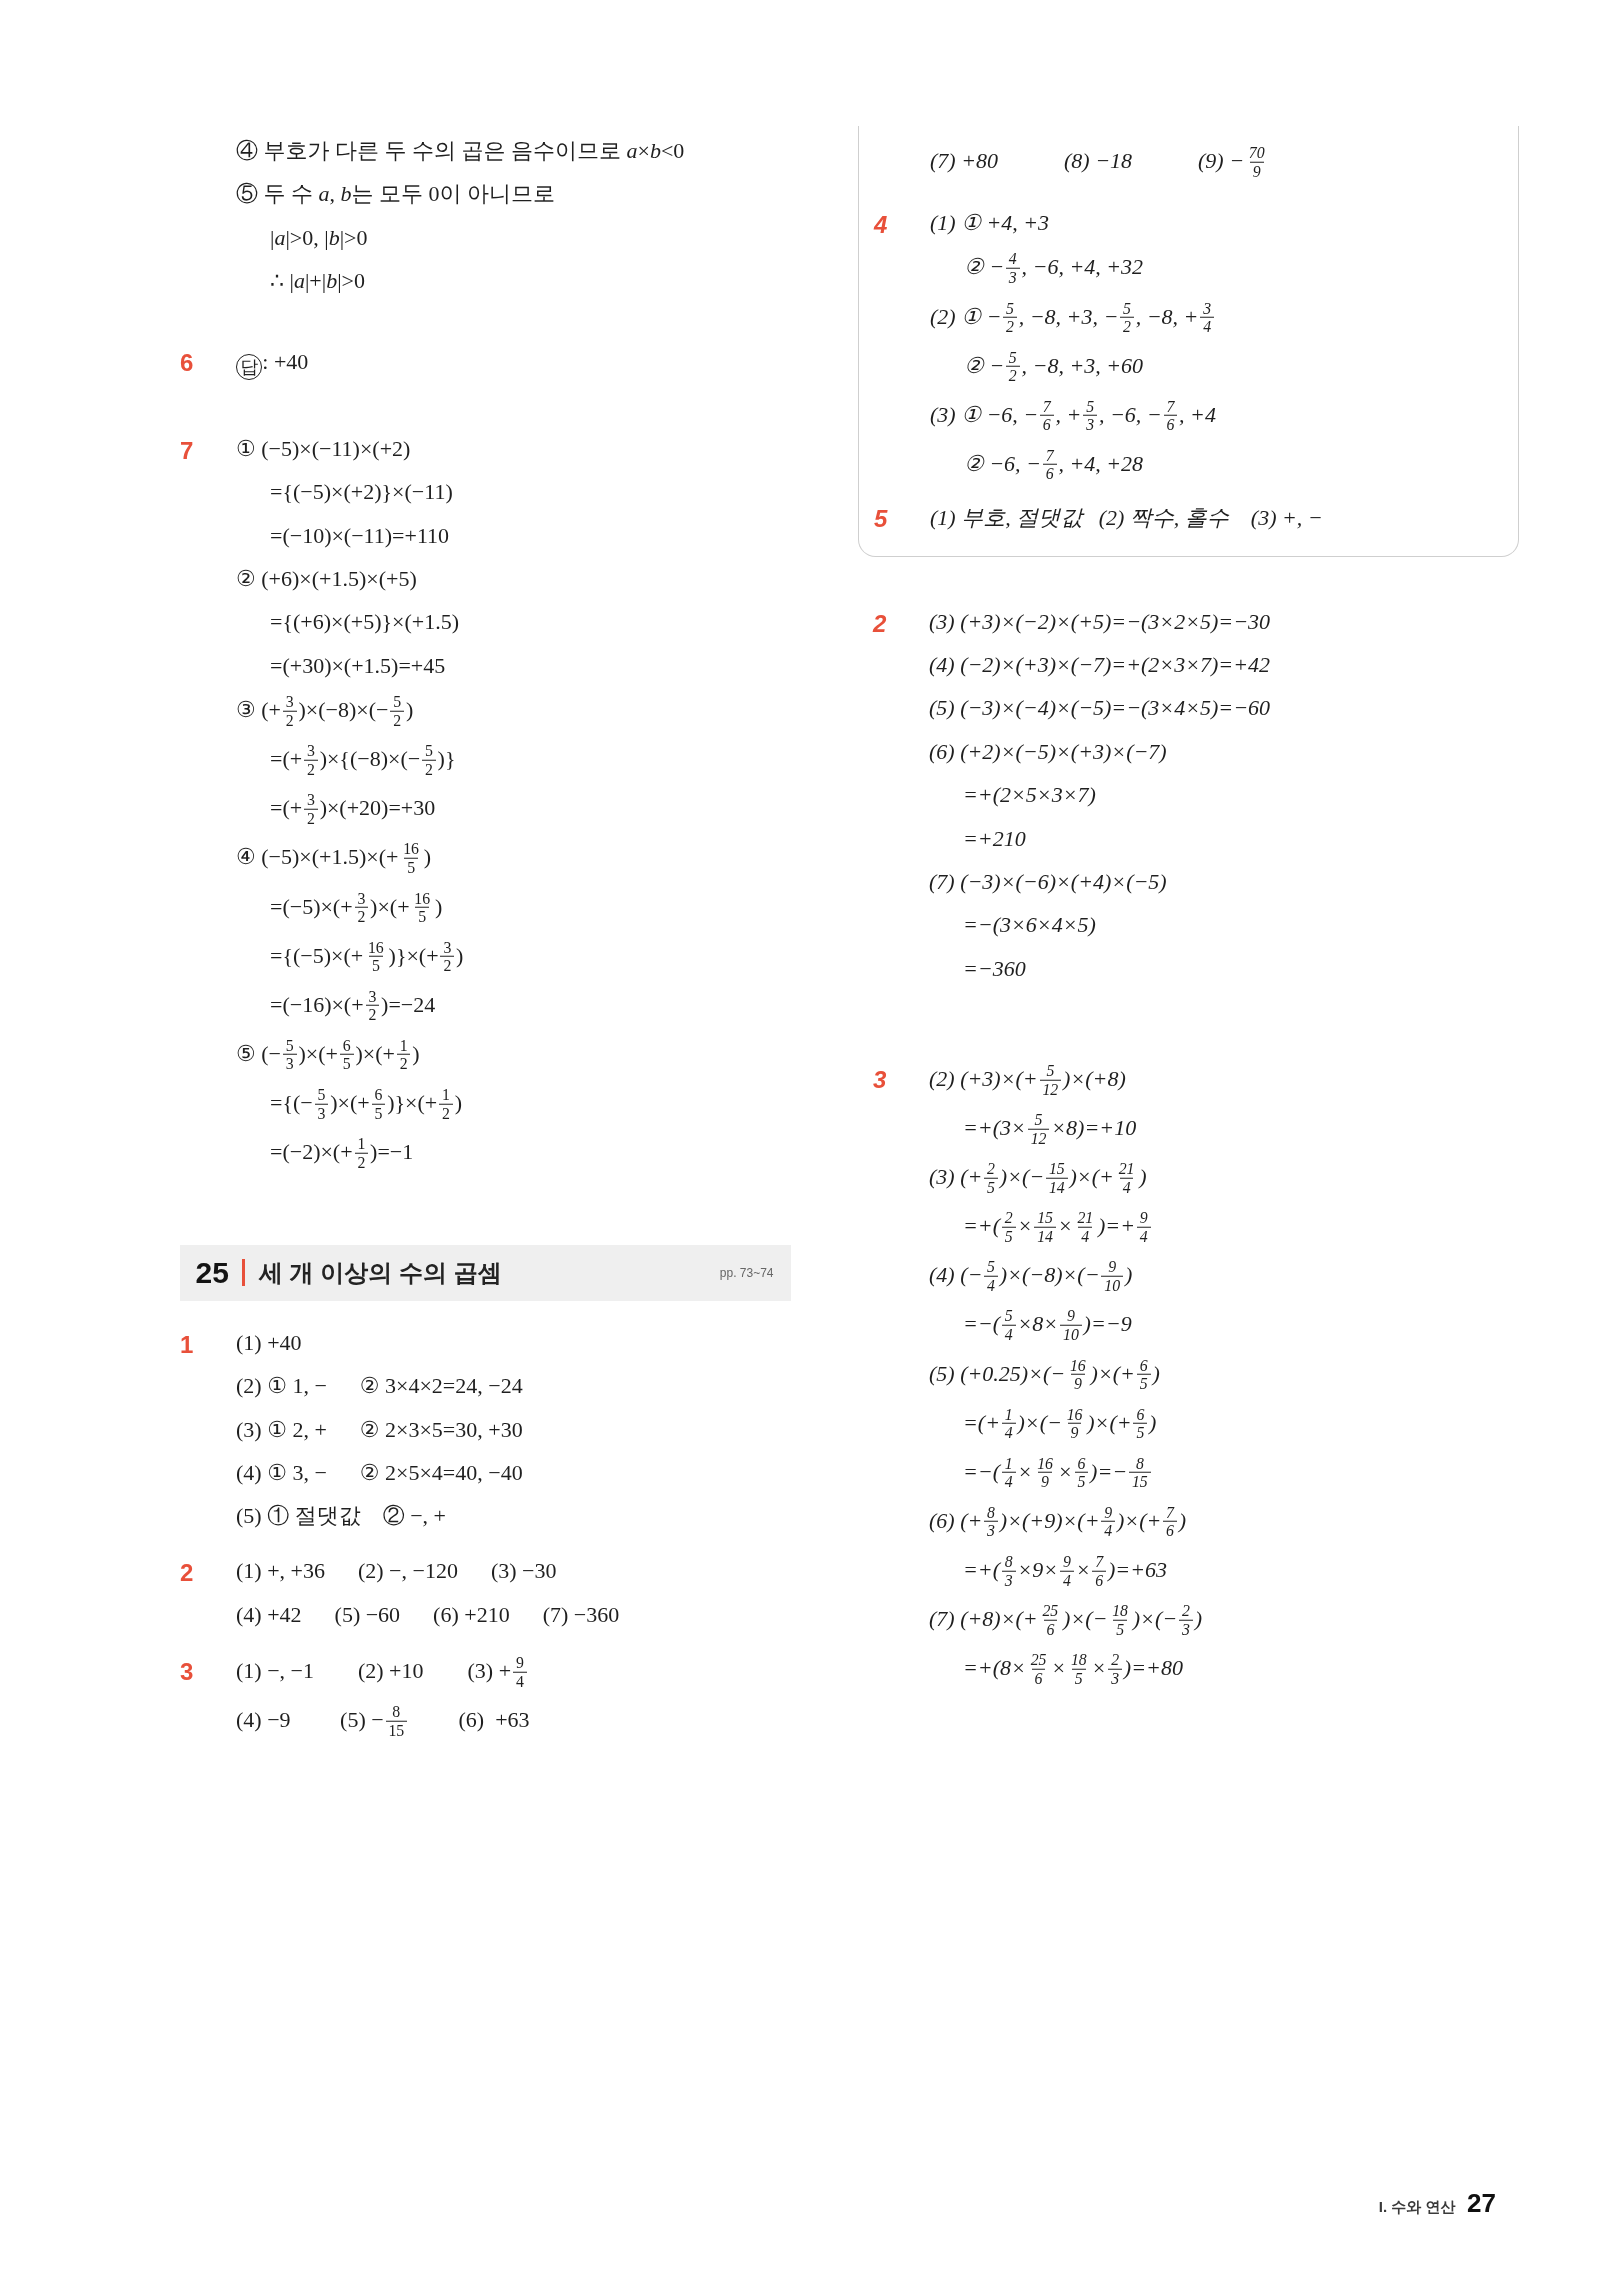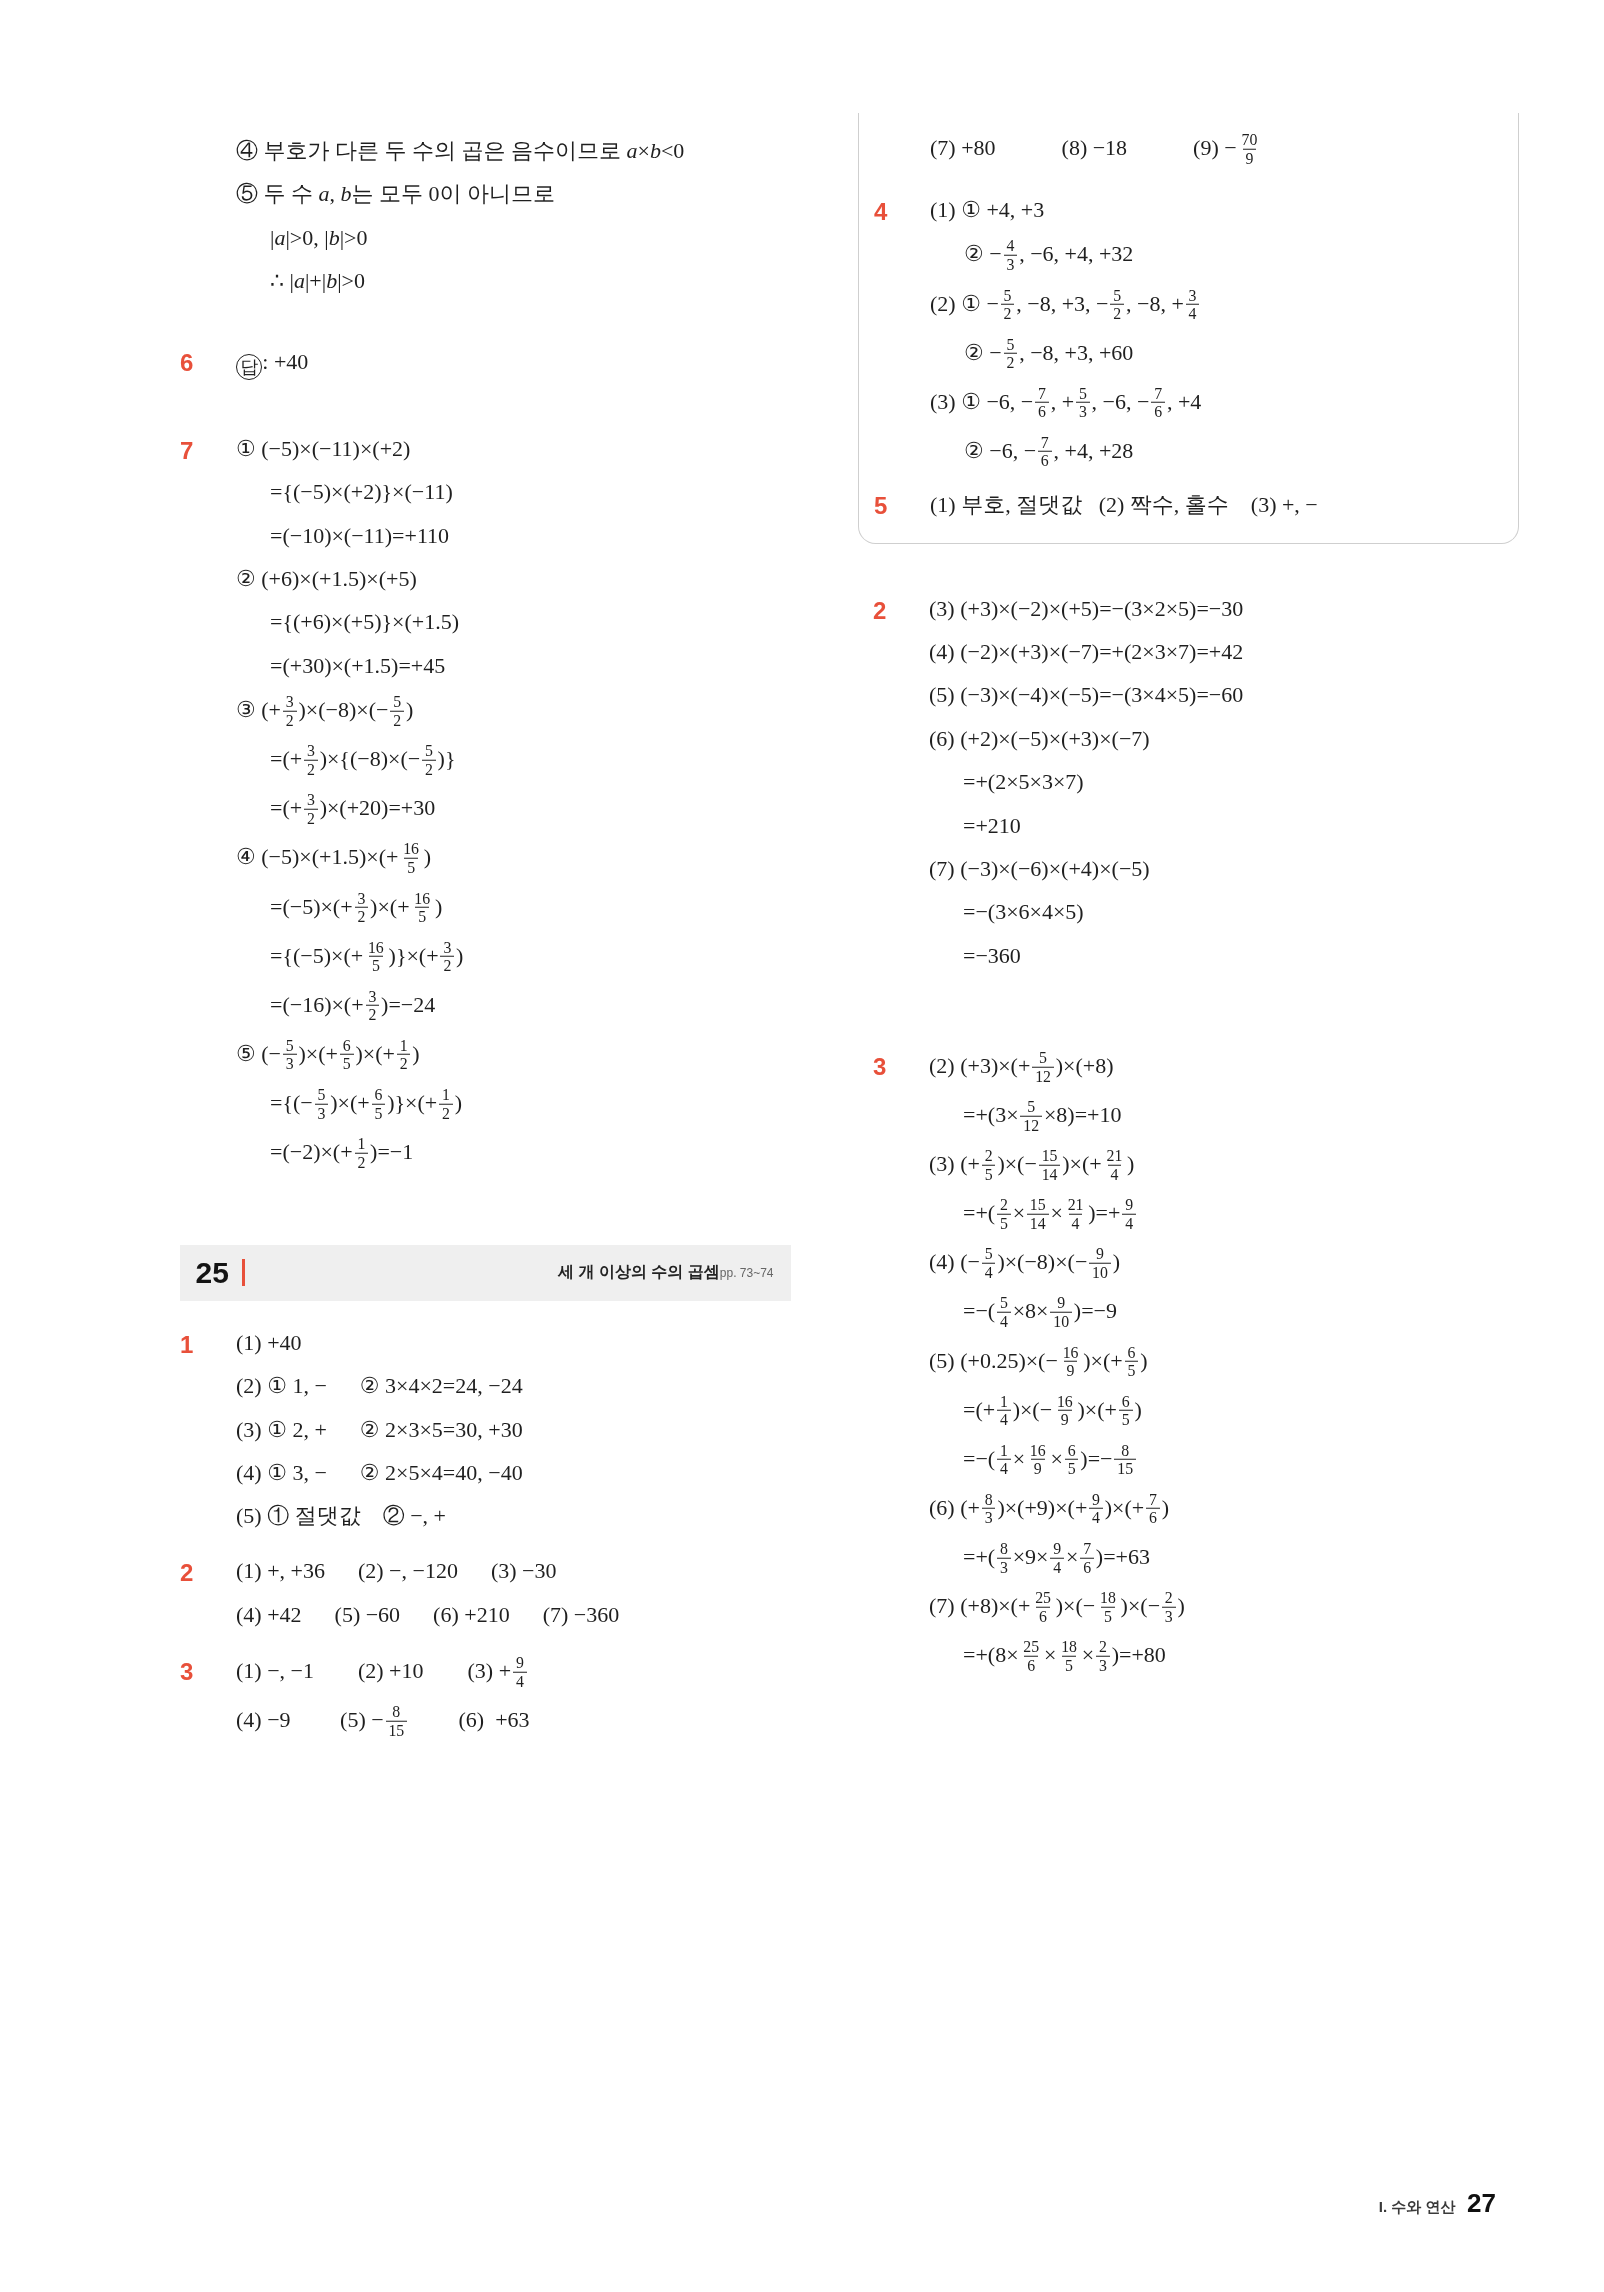--- a/index.html
+++ b/index.html
@@ -13,21 +13,21 @@
   .page{
     position:relative;
     width:1605px;height:2293px;
     background:#ffffff;
     overflow:hidden;
     font-family:"Liberation Serif","DejaVu Serif",serif;
     color:var(--ink);
   }
   .col{position:absolute;top:0;}
   #col-left{left:180px;top:136px;width:611px;}
-  #col-right{left:873px;top:113px;width:646px;}
+  #col-right{left:873px;top:126px;width:646px;font-style:italic;}
 
   .block{display:flex;align-items:flex-start;}
   .pnum{
     flex:0 0 56px;width:56px;
     color:var(--accent);
     font-family:"Liberation Sans",sans-serif;
     font-weight:bold;font-size:24px;line-height:1.25;
     padding-top:1.9px;
   }
   .plines{flex:1;min-width:0;}
@@ -64,21 +64,21 @@
   }
   .sh-num{
     font-family:"Liberation Sans",sans-serif;
     font-size:30px;font-weight:bold;color:#141414;
     margin-right:13.6px;
   }
   .sh-bar{width:2.9px;height:27px;background:var(--accent);margin-right:13.6px;}
   .sh-title{
     flex:1;
     font-family:"Liberation Sans",sans-serif;
-    font-size:16px;font-weight:bold;color:#232323;text-align:right;
+    font-size:24px;font-weight:bold;color:#232323;
   }
   .sh-pages{
     font-family:"Liberation Sans",sans-serif;
     font-size:12px;color:#666;
   }
 
   .answer-box{
     border:1.9px solid var(--box-border);
     border-top:none;
     border-radius:0 0 17.5px 17.5px;

